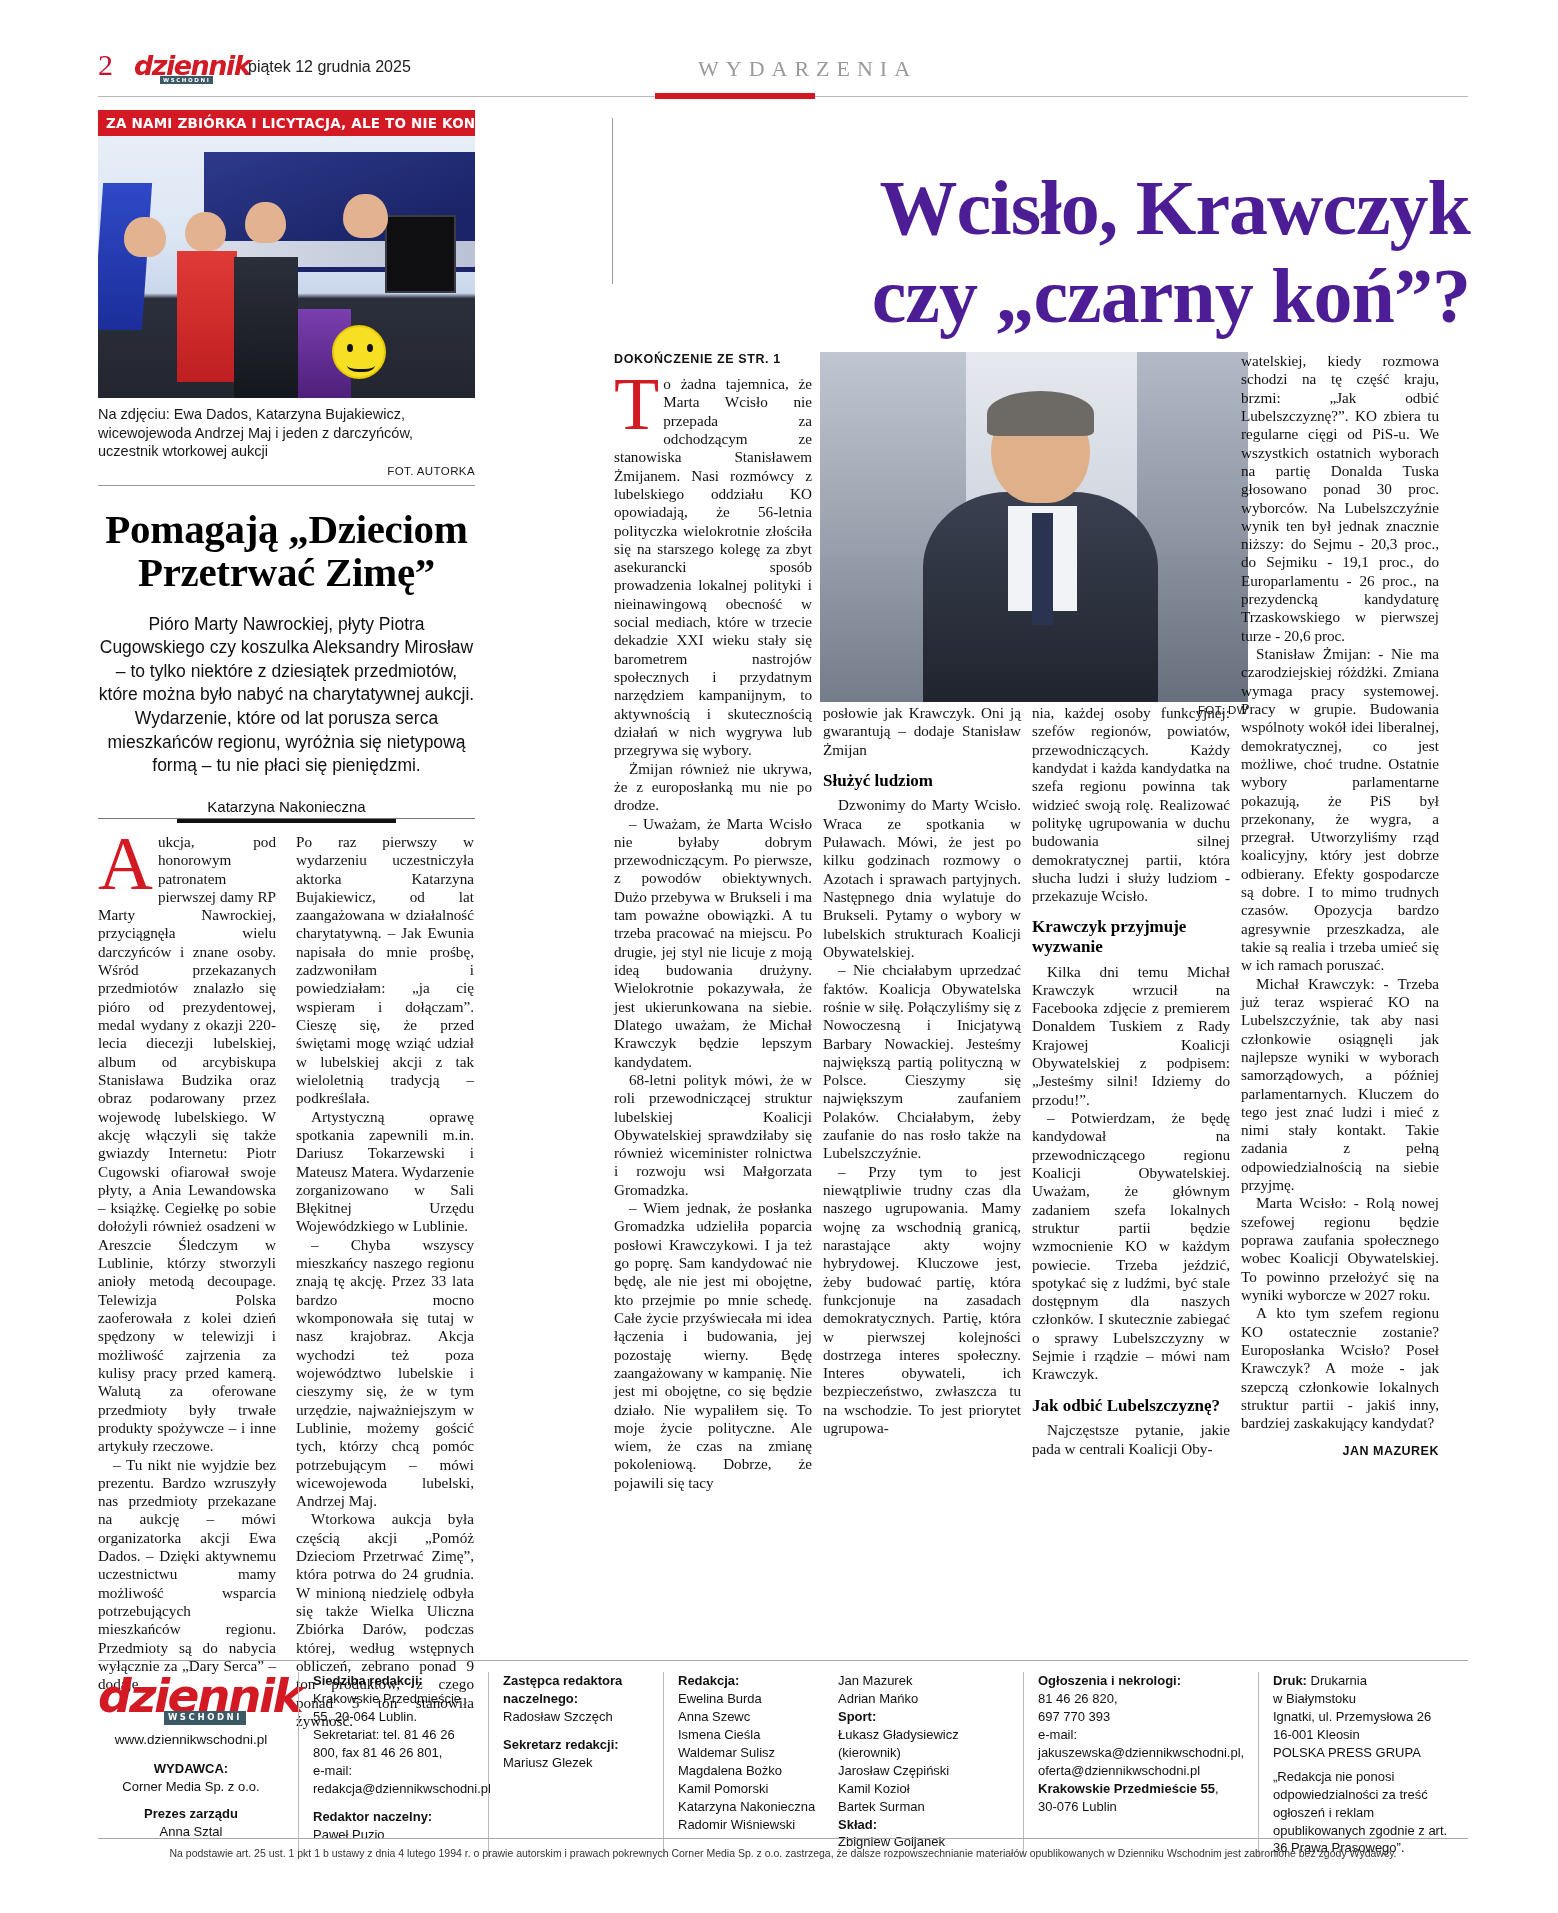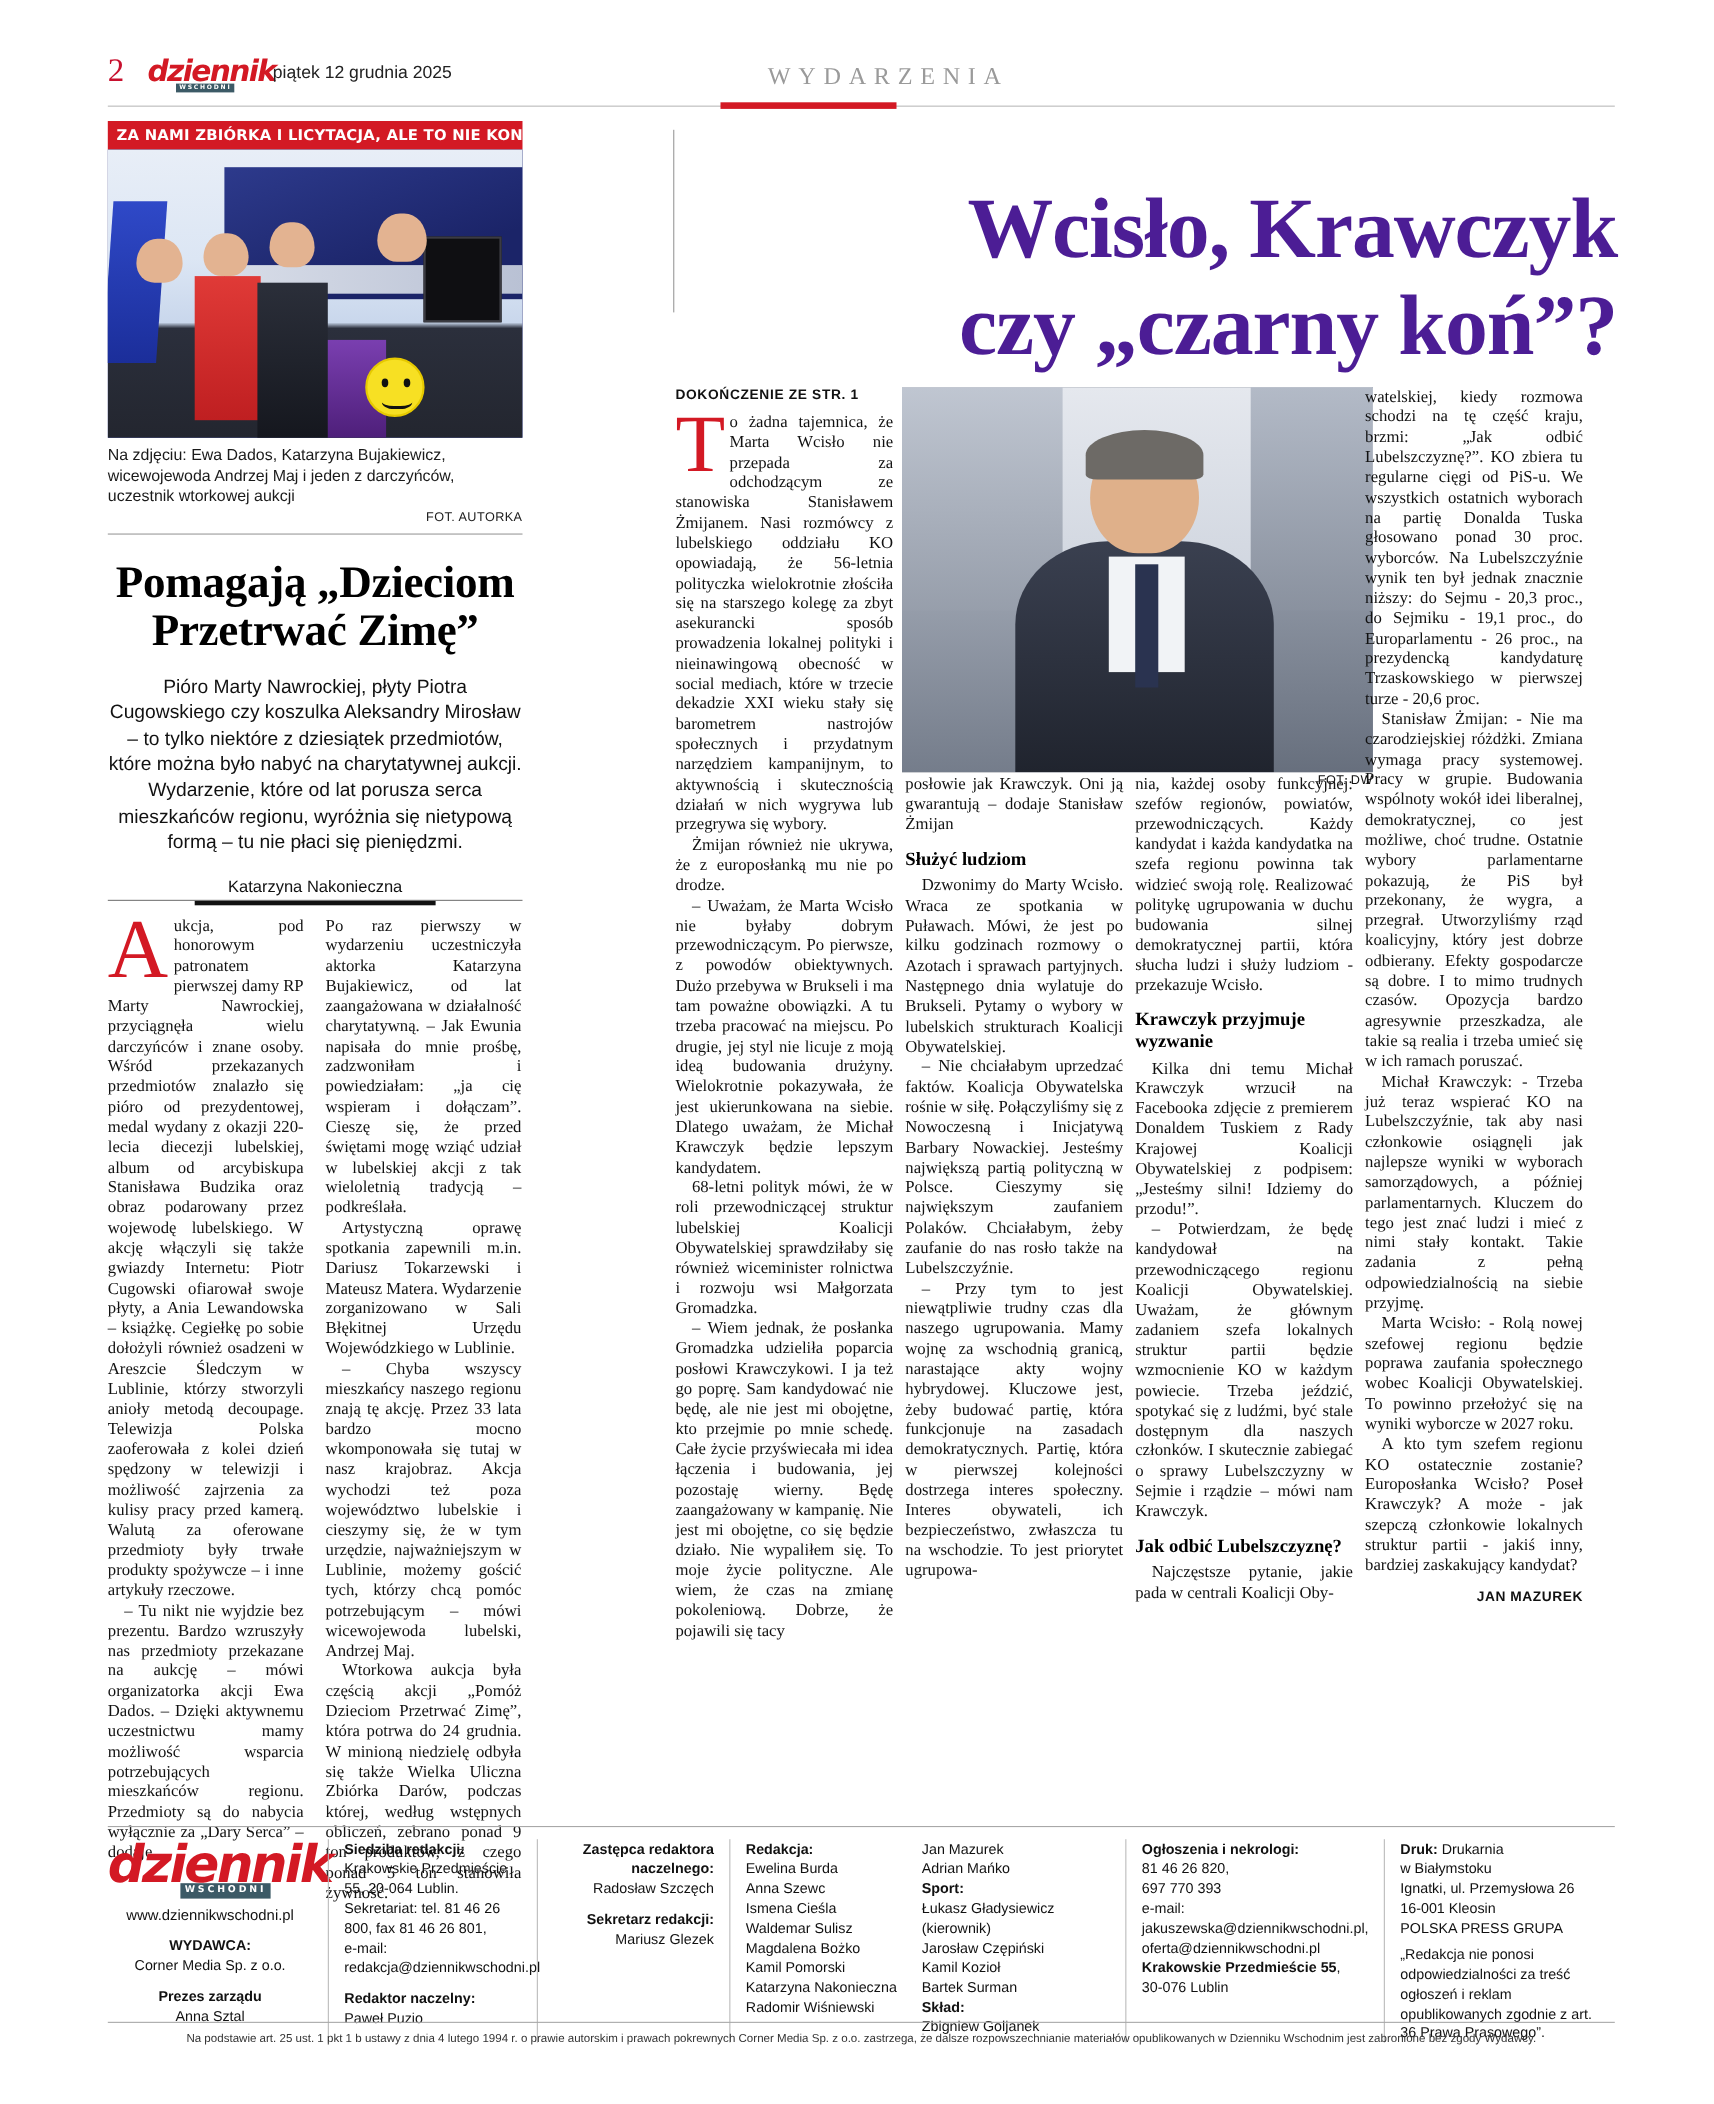--- a/index.html
+++ b/index.html
@@ -419,21 +419,21 @@
     <div class="f-col f2 f-div" style="padding-left:14px;">
       <div><span class="f-b">Siedziba redakcji:</span>
         <span>Krakowskie Przedmieście 55, 20-064 Lublin.</span></div>
       <div>Sekretariat: tel. 81 46 26 800, fax 81 46 26 801,</div>
       <div>e-mail: redakcja@dziennikwschodni.pl</div>
       <div class="f-sp"></div>
       <div class="f-b">Redaktor naczelny:</div>
       <div>Paweł Puzio</div>
     </div>
 
-    <div class="f-col f3 f-div" style="padding-left:14px;text-align:right;">
+    <div class="f-col f3 f-div" style="padding-left:14px;">
       <div class="f-b">Zastępca redaktora naczelnego:</div>
       <div>Radosław Szczęch</div>
       <div class="f-sp"></div>
       <div class="f-b">Sekretarz redakcji:</div>
       <div>Mariusz Glezek</div>
     </div>
 
     <div class="f-col f4 f-div" style="padding-left:14px;">
       <div class="f-b">Redakcja:</div>
       <div>Ewelina Burda</div>

